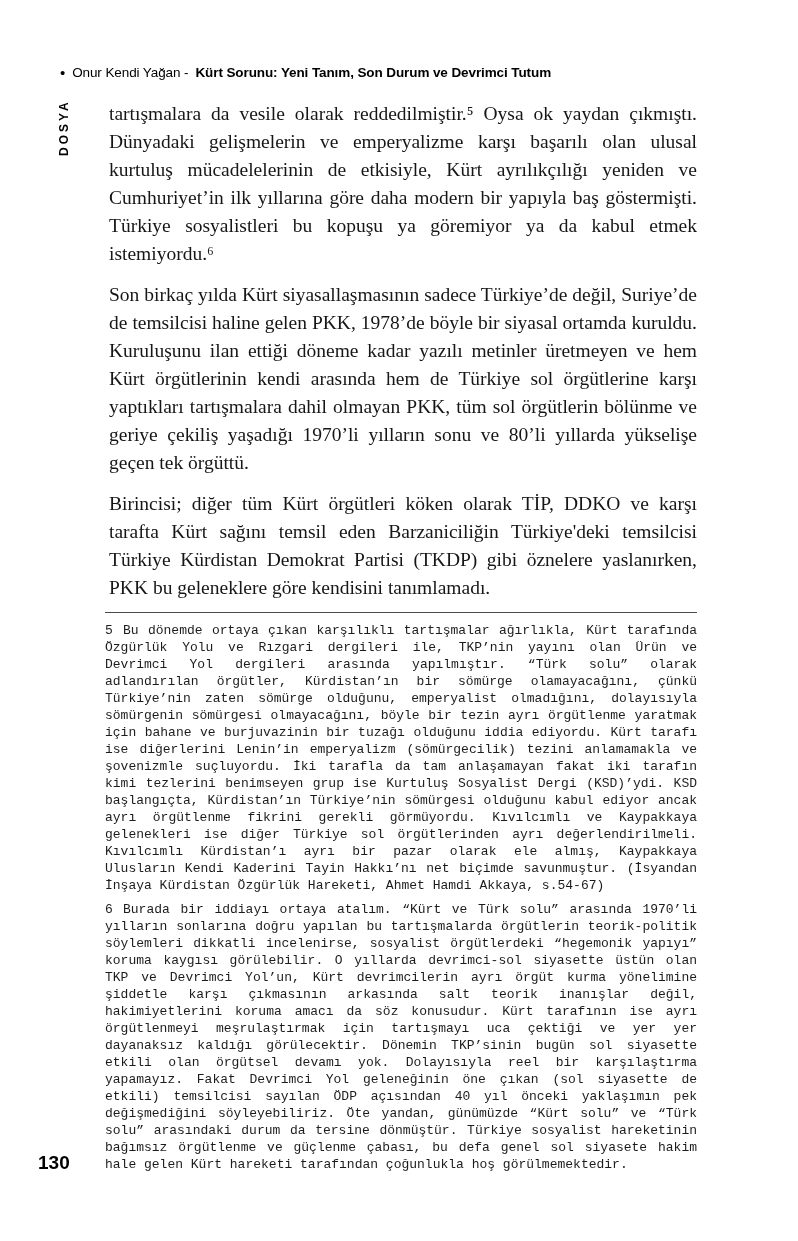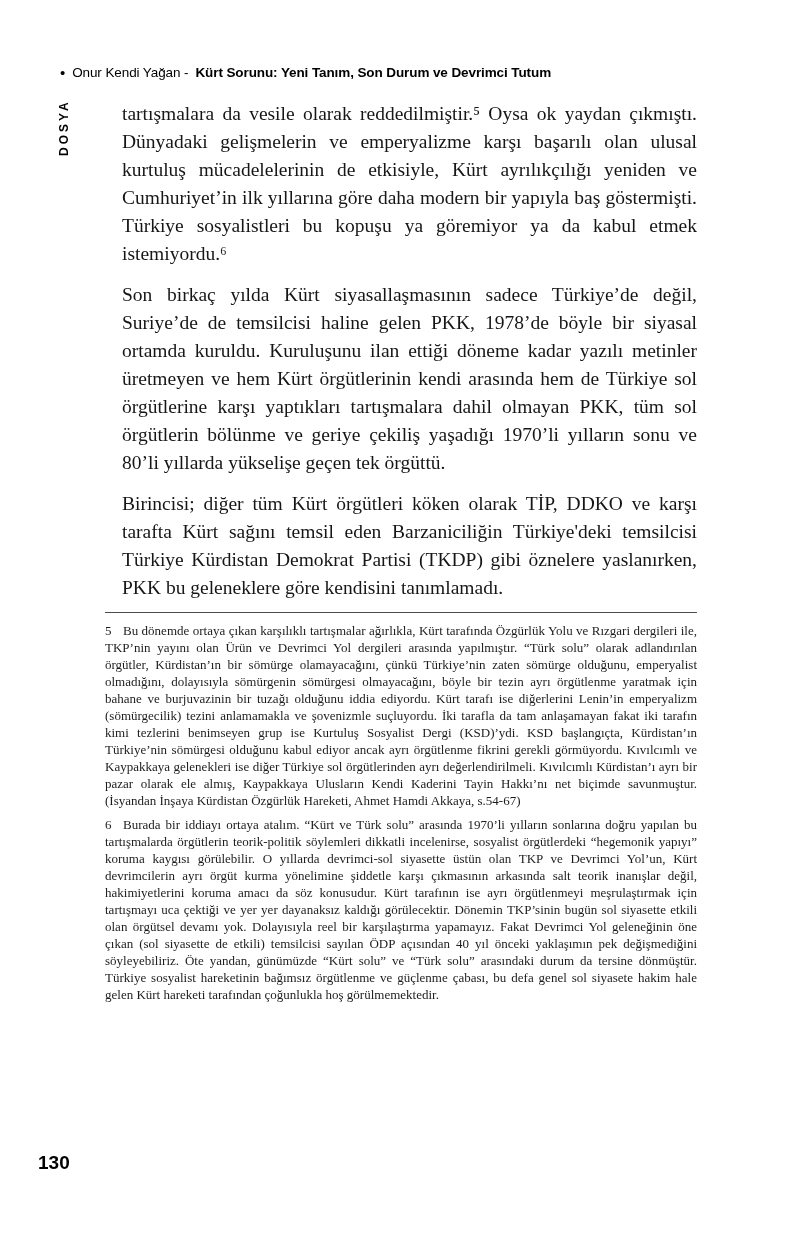--- a/index.html
+++ b/index.html
@@ -58,30 +58,30 @@
   .text-column {
     position: absolute;
     left: 105px;
     top: 100px;
     width: 592px;
   }
   .body-text p {
     font-size: 19.5px;
     line-height: 28px;
     text-align: justify;
-    margin: 0 0 13px 17px;
+    margin: 0 0 13px 4px;
     color: #161616;
   }
   .body-text p:last-child { margin-bottom: 10px; font-family: Liberation Serif, serif; }
 
   
   .footnotes {
     border-top: 1px solid #4a4a4a;
     padding-top: 9px;
-    font-family: Liberation Serif, serif;
+    font-family: Liberation Mono, monospace;
     font-size: 13px;
     line-height: 17px;
     text-align: justify;
     color: #1c1c1c;
   }
   .footnote { margin-bottom: 7px; }
   .footnote .fn-num {
     display: inline-block;
     min-width: 18px;
     font-weight: 400;

